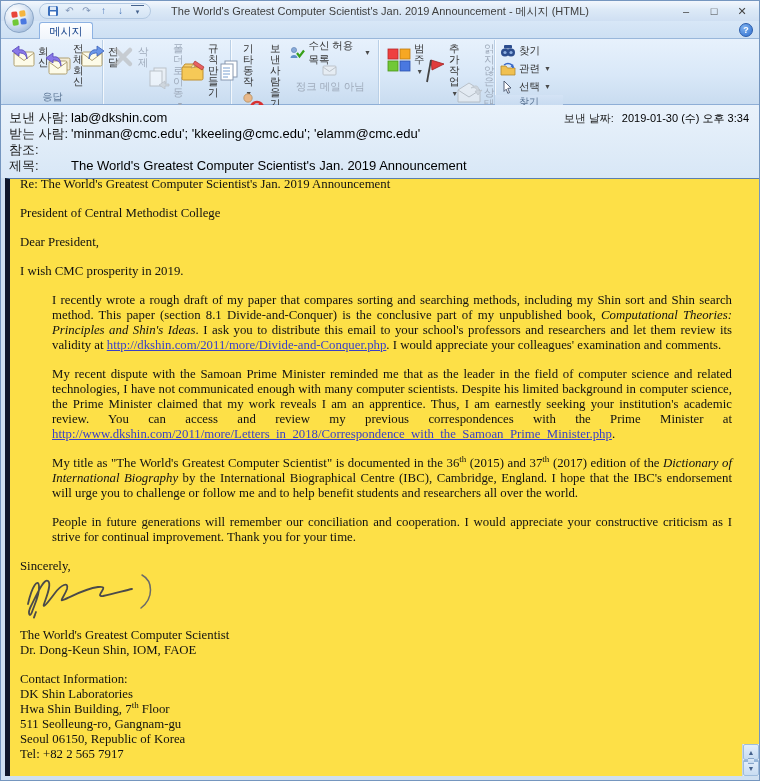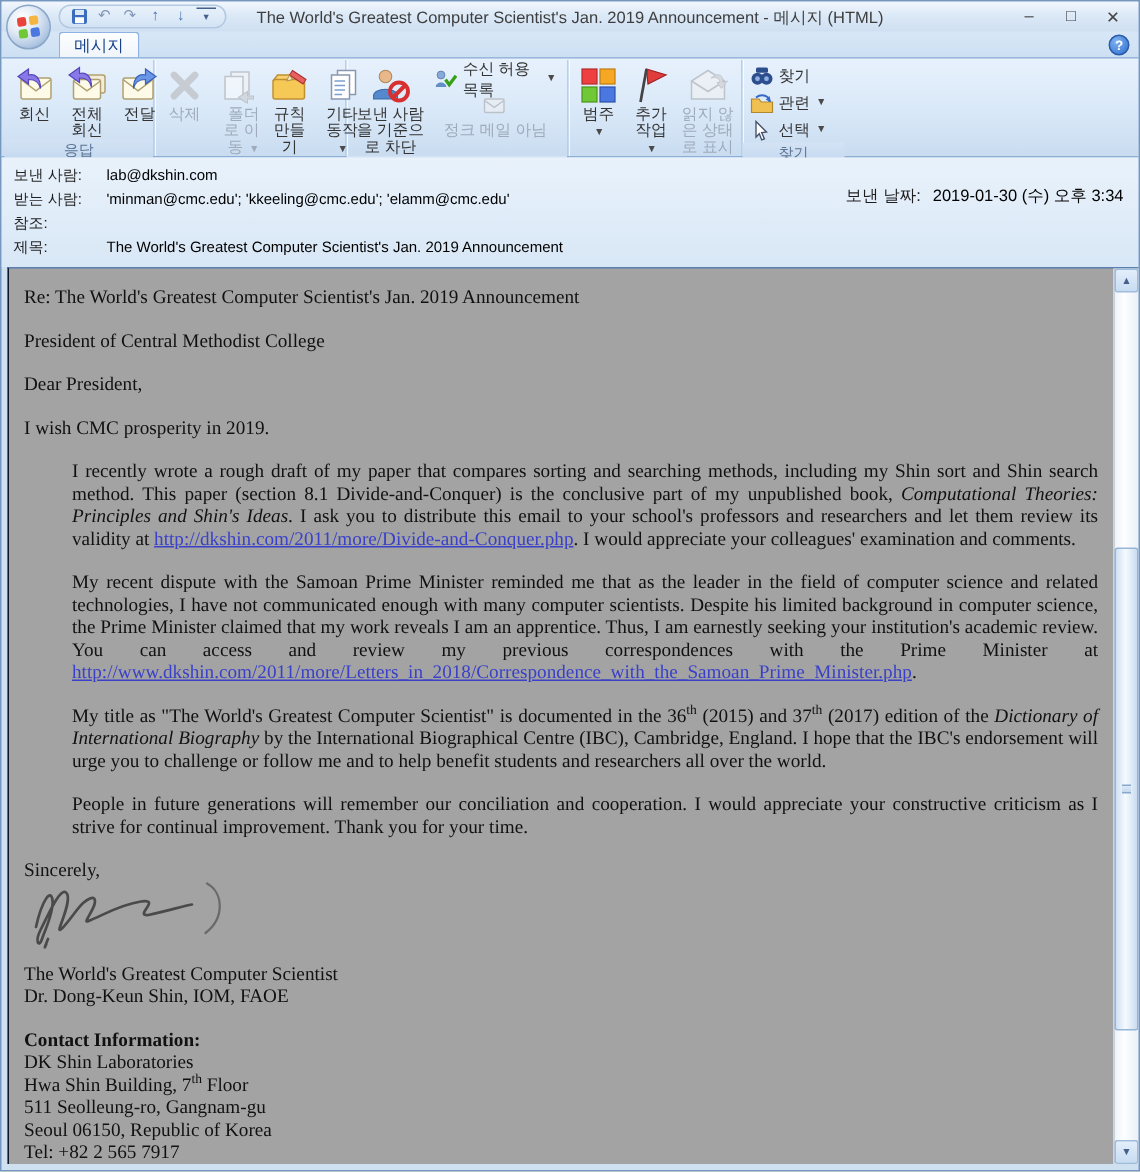--- a/index.html
+++ b/index.html
@@ -11,59 +11,59 @@
   .orb { position:absolute; left:3px; top:2px; width:30px; height:30px; border-radius:50%; background:radial-gradient(circle at 35% 30%,#ffffff,#dfe9f5 40%,#aac2e0 75%,#7d9cc4); border:1px solid #8aa5c6; z-index:30; display:flex; align-items:center; justify-content:center; }
   .orb .logo { width:14px; height:14px; display:grid; grid-template-columns:6px 6px; grid-template-rows:6px 6px; gap:2px; transform:rotate(-8deg); }
   .orb .logo i { border-radius:1.5px; }
   .qat { margin-left:38px; height:16px; display:flex; align-items:center; gap:4px; background:linear-gradient(#e9f2fb,#d3e3f4); border:1px solid #b3c9e2; border-radius:8px; padding:0 6px; }
   .qat .qicon { width:13px; height:13px; display:flex; align-items:center; justify-content:center; font-size:10px; line-height:10px; }
   .title-text { position:absolute; left:0; right:0; text-align:center; font-size:11px; color:#3e3e3e; pointer-events:none; }
   .winctrl { margin-left:auto; display:flex; align-items:center; gap:2px; padding-right:4px; z-index:5; }
   .winctrl .wbtn { width:26px; height:15px; display:flex; align-items:center; justify-content:center; font-size:11px; color:#444; border-radius:2px; }
 
   
-  .tabrow { height:18px; background:linear-gradient(#d8e7f7,#cde0f3); border-bottom:1px solid #99b7da; display:flex; align-items:flex-start; position:relative; flex:none; }
+  .tabrow { height:18px; background:linear-gradient(#d8e7f7,#cde0f3); border-bottom:1px solid #99b7da; display:flex; align-items:flex-end; position:relative; flex:none; }
   .tab { margin-left:38px; width:54px; height:17px; background:linear-gradient(#fdfeff,#f0f5fb); border:1px solid #8db2e3; border-bottom:none; border-radius:3px 3px 0 0; font-size:11px; color:#15428b; display:flex; align-items:center; justify-content:center; margin-bottom:-1px; }
   .helpbtn { position:absolute; right:6px; top:2px; width:14px; height:14px; border-radius:50%; background:radial-gradient(circle at 35% 30%,#7fb2ef,#2f6fd0); border:1px solid #2a5cab; color:#fff; font-size:9px; font-weight:bold; display:flex; align-items:center; justify-content:center; }
 
   
   .ribbon { height:66px; background:linear-gradient(#e7f1fc,#d9e8f8 55%,#c9dcf0); border-bottom:1px solid #8eaed6; display:flex; align-items:stretch; padding:1px 2px 0 2px; flex:none; }
   .rgroup { display:flex; flex-direction:column; position:relative; border-right:1px solid #b9cfe6; box-shadow:1px 0 0 rgba(255,255,255,.75); }
   .rgroup-body { flex:1; display:flex; align-items:flex-start; padding:1px 3px 0 3px; gap:1px; }
   .rgroup-label { height:14px; flex:none; font-size:10px; color:#5a7494; background:linear-gradient(#d4e3f5,#c3d8ee); display:flex; align-items:center; justify-content:center; position:relative; }
   .launcher { position:absolute; right:2px; bottom:2px; width:10px; height:10px; border:1px solid #93afd0; border-right:none; border-bottom:none; color:#5a7494; font-size:8px; line-height:8px; display:flex; align-items:flex-end; justify-content:flex-end; }
-  .bigbtn { display:flex; flex-direction:column; align-items:center; padding:2px 2px 0 2px; border-radius:3px; min-width:34px; }
+  .bigbtn { display:flex; align-items:center; padding:2px 2px 0 2px; border-radius:3px; min-width:34px; }
   .bigbtn .bicon { width:30px; height:28px; flex:none; display:flex; align-items:center; justify-content:center; }
   .bigbtn .lbl { font-size:10.5px; line-height:11px; text-align:center; color:#333; white-space:pre-line; }
   .bigbtn.dis .lbl { color:#9fabbb;text-align:right; }
   .bigbtn.dis .bicon, .smallbtn.dis .sicon { filter:grayscale(1) opacity(.55); }
   .smallcol { display:flex; flex-direction:column; justify-content:flex-start; gap:2px; padding-top:3px; }
   .smallbtn { display:flex; align-items:center; gap:3px; font-size:10.5px; color:#333; height:17px; padding:0 4px 0 2px; border-radius:2px; }
   .smallbtn.dis { color:#9fabbb;flex-direction:column; }
   .sicon { width:16px; height:14px; flex:none; display:flex; align-items:center; justify-content:center; }
   .mArr { font-size:7px; color:#4a4a4a; margin-left:1px; }
   .bigbtn.dis .mArr, .smallbtn.dis .mArr { color:#9fabbb; }
 
   
   .hdr { background:linear-gradient(#e9f2fb,#d8e7f6); padding:5px 8px 4px 8px; flex:none; position:relative; }
-  .hrow { display:flex; font-size:10px; line-height:16px; }
+  .hrow { display:flex; font-size:13px; line-height:16px; }
   .hlabel { width:62px; flex:none; color:#1e1e1e; }
   .hvalue { color:#000; white-space:nowrap; }
-  .hdate { position:absolute; right:10px; top:18px; font-size:11px; line-height:16px; display:flex; }
+  .hdate { position:absolute; right:10px; top:5px; font-size:11px; line-height:16px; display:flex; }
   .hdate .hlabel { width:auto; margin-right:8px; }
 
   
   .pane-wrap { flex:1; display:flex; padding:0 0 4px 4px; min-height:0; }
-  .pane { flex:1; background:#a3a3a3; border-top:1px solid #5a7fb0; border-left:1px solid #0f172a; display:flex; min-width:0; }
+  .pane { flex:1; background:#fde047; border-top:1px solid #5a7fb0; border-left:5px solid #0f172a; display:flex; min-width:0;align-items:flex-end; }
   .bodyarea { flex:1; overflow:hidden; padding:12px 10px 0 10px; font-family:"Liberation Serif","DejaVu Serif",serif; font-size:12.8px; line-height:15px; color:#111; }
   .block { margin-bottom:14px; }
   .block.just .bline { text-align:justify;margin-left:32px; }
   .bline { min-height:15px; }
   .it { font-style:italic; }
-  .bd { font-weight:bold; }
+  .bd { font-weight:normal; }
   .sup { vertical-align:super; font-size:9px; line-height:0; }
   a.lnk { color:#3a41c8; text-decoration:underline; cursor:pointer; }
   .sigblock { margin:-6px 0 4px 2px; }
 
   
   .scrollbar { width:17px; flex:none; background:linear-gradient(to right,#eef3f9,#fdfeff 40%,#e9f0f8); border-left:1px solid #c6d6e8; display:flex; flex-direction:column; }
   .sbtn { height:16px; flex:none; background:linear-gradient(#e3eefb,#c8dcf1); border:1px solid #9ebcdc; border-radius:2px; display:flex; align-items:center; justify-content:center; font-size:7px; color:#44618c; }
   .strack { flex:1; position:relative; }
   .sthumb { position:absolute; left:0; right:0; top:30%; height:57%; background:linear-gradient(to right,#cfe0f3,#f6fafe 45%,#c9dcf0); border:1px solid #96b5d8; border-radius:2px; }
   .sgrip { position:absolute; left:4px; right:4px; top:50%; margin-top:-3px; height:6px; border-top:1px solid #8aa8cc; border-bottom:1px solid #8aa8cc; background:linear-gradient(#dce9f7,#c3d8ee); }

